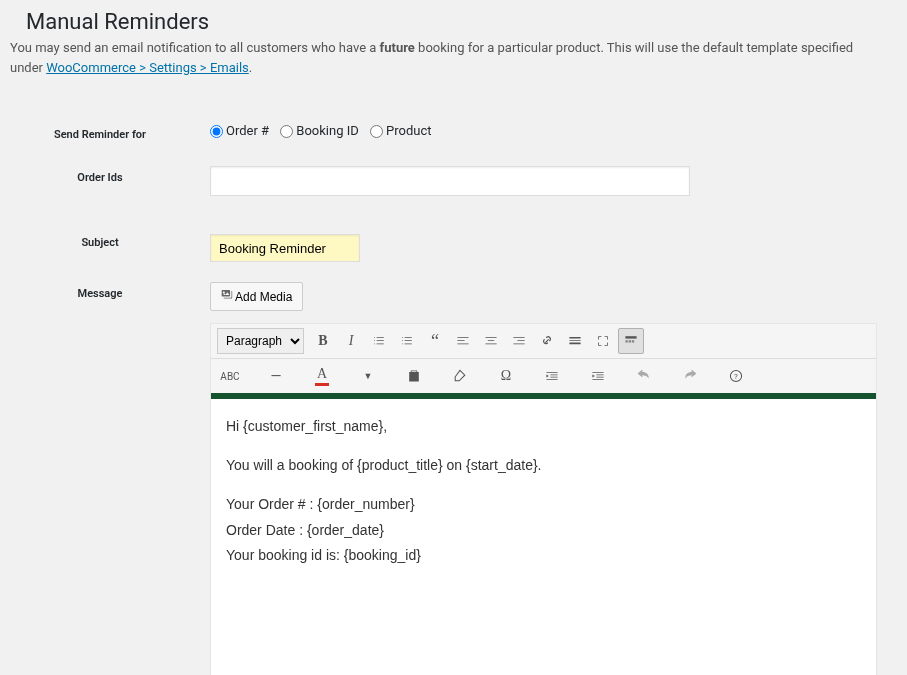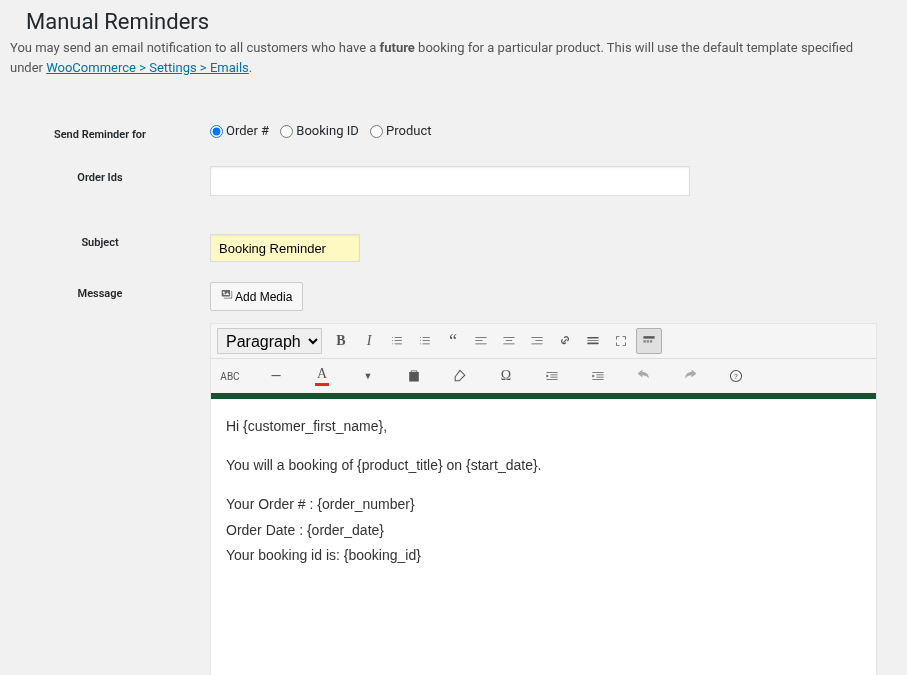--- a/index.html
+++ b/index.html
@@ -12,21 +12,21 @@
 .form-table th { text-align: center; padding: 15px 10px 15px 10px; width: 200px; font-weight: 600; font-size: 11px; color: #23282d; }
 .form-table td { padding: 10px 10px; }
 .radio-group label { margin-right: 8px; font-size: 13px; }
 .radio-group input[type="radio"] { margin-right: 3px; vertical-align: middle; }
 input[type="text"].wide { width: 480px; height: 30px; padding: 3px 8px; border: 1px solid #ddd; border-radius: 0; font-size: 13px; background: #fff; box-shadow: inset 0 1px 2px rgba(0,0,0,.07); }
 input[type="text"].subject { width: 150px; height: 28px; padding: 3px 8px; border: 1px solid #ddd; font-size: 13px; background: #fef9c3; box-shadow: inset 0 1px 2px rgba(0,0,0,.07); margin-top: 18px; }
 .media-btn { background: #f7f7f7; border: 1px solid #ccc; padding: 5px 10px; font-size: 12px; cursor: pointer; display: inline-flex; align-items: center; border-radius: 2px; }
 .editor-wrap { margin-top: 12px; border: 1px solid #e5e5e5; background: #fff; }
 .toolbar { background: #f5f5f5; border-bottom: 1px solid #ddd; padding: 4px 6px; display: flex; flex-wrap: wrap; align-items: center; gap: 2px; }
 .toolbar-row2 { background: #f5f5f5; border-bottom: 6px solid #14532d; padding: 4px 6px; display: flex; align-items: center; gap: 20px; }
-.fmt-select { height: 26px; font-size: 16px; border: 1px solid #ccc; padding: 0 4px; margin-right: 4px; }
+.fmt-select { height: 26px; font-size: 12px; border: 1px solid #ccc; padding: 0 4px; margin-right: 4px; }
 .tbtn { width: 26px; height: 26px; display: inline-flex; align-items: center; justify-content: center; color: #555; cursor: pointer; font-size: 14px; border: 1px solid transparent; border-radius: 2px; }
 .tbtn.active { background: #e0e0e0; border-color: #b0b0b0; }
 .tbtn svg { width: 16px; height: 16px; fill: #555; }
 .editor-content { padding: 15px 15px; min-height: 280px; font-family: Liberation Sans, sans-serif; font-size: 14px; color: #333; line-height: 1.8; }
 .editor-content p { margin-bottom: 14px; }
 .tags-note { font-style: italic; font-size: 12px; color: #555; background: #f9f9f9; border: 1px solid #e5e5e5; border-top: none; padding: 6px 8px; line-height: 1.5; }
 .color-swatch { width: 14px; height: 3px; background: #d93025; display: inline-block; }
 .a-under { position: relative; display: inline-flex; flex-direction: column; align-items: center; gap: 1px; }
 </style>
 </head>

